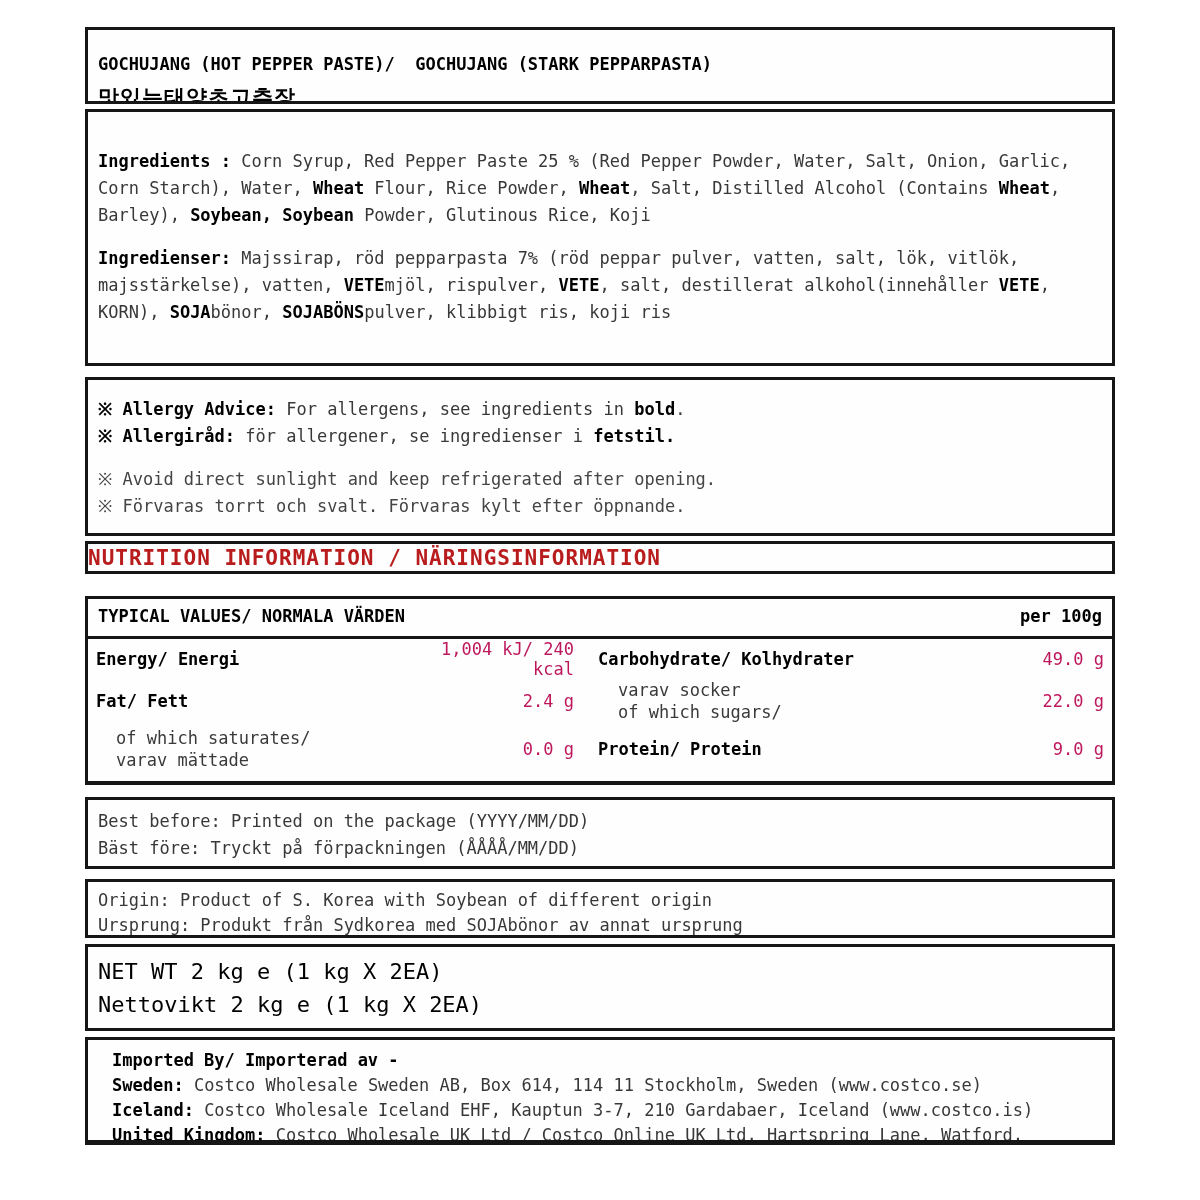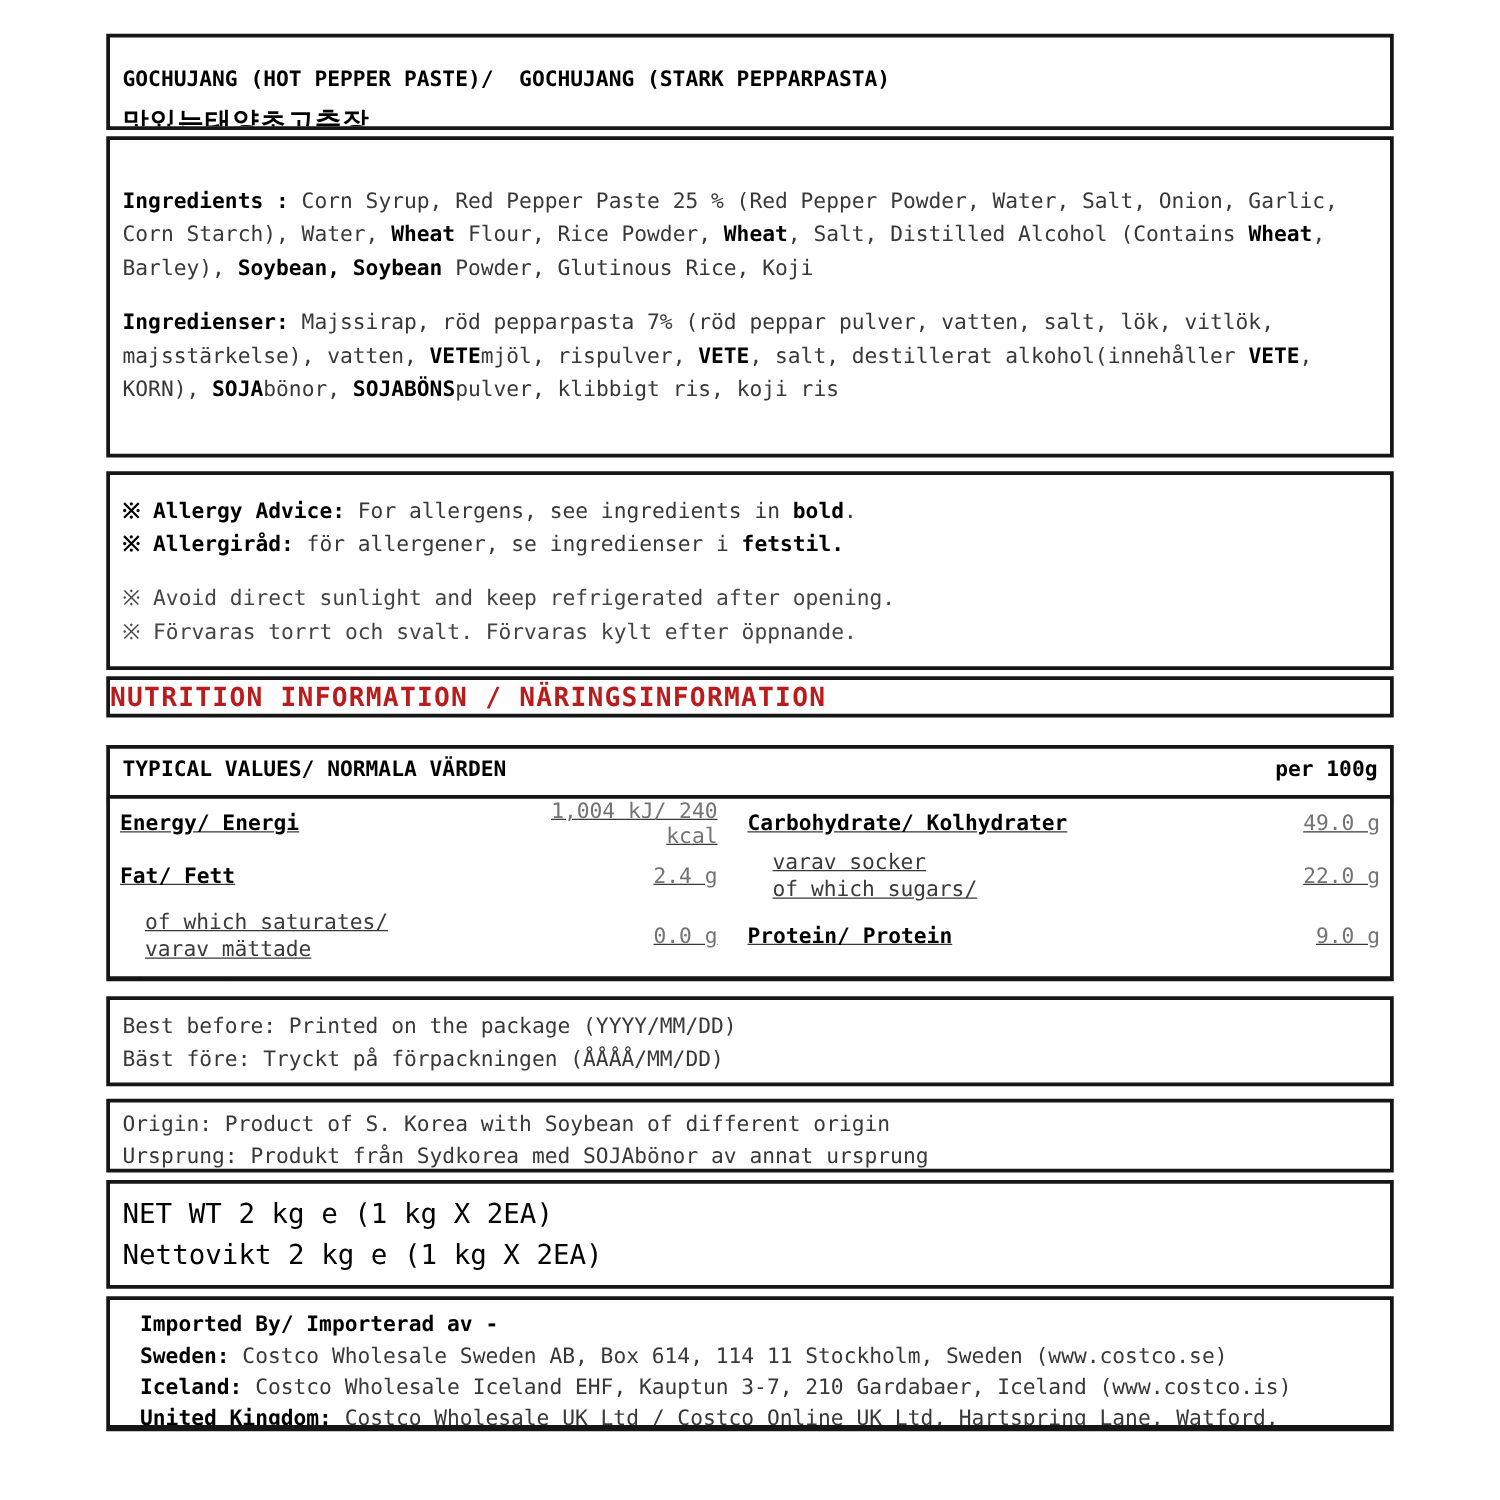--- a/index.html
+++ b/index.html
@@ -31,21 +31,21 @@
   .nutri-grid{
     display:grid;
     grid-template-columns:318px 160px 24px 300px 1fr;
     grid-template-rows:36px 47px 50px 31px;
     align-items:center;
     font-size:17px;
     padding:2px 8px;
   }
   .ncell-label{font-weight:bold;color:#000;}
   .ncell-sub{padding-left:20px;line-height:22px;color:#3a3a3a;}
-  .ncell-val{text-align:right;color:#737373;}
+  .ncell-val{text-align:right;color:#be185d;}
   .net-line{font-size:22px;line-height:33px;font-weight:normal;color:#000;white-space:pre-wrap;}
   .imp-line{font-size:17px;line-height:25px;white-space:pre-wrap;}
   .spacer16{height:16px;}
 </style>
 </head>
 <body>
 
 <div class="label-box" style="top:27px;height:77px;padding:24px 10px;">
   <div class="t1">GOCHUJANG (HOT PEPPER PASTE)/  GOCHUJANG (STARK PEPPARPASTA)</div>
   <div class="t2">맛있는태양초고추장</div>
@@ -70,21 +70,21 @@
   <div class="nutri-header">NUTRITION INFORMATION / NÄRINGSINFORMATION</div>
 </div>
 
 <div class="label-box" style="top:596px;height:49px;">
   <div class="typical-row">
     <span>TYPICAL VALUES/ NORMALA VÄRDEN</span>
     <span>per 100g</span>
   </div>
 </div>
 
-<div class="label-box" style="top:636px;height:149px;border-bottom-width:4px;text-decoration:underline;">
+<div class="label-box" style="top:636px;height:149px;border-bottom-width:4px;">
   <div class="nutri-grid">
 
     <div class="ncell-label">Energy/ Energi</div>
     <div class="ncell-val">1,004 kJ/ 240 kcal</div>
     <div></div>
     <div class="ncell-label">Carbohydrate/ Kolhydrater</div>
     <div class="ncell-val">49.0 g</div>
 
     <div class="ncell-label">Fat/ Fett</div>
     <div class="ncell-val">2.4 g</div>

